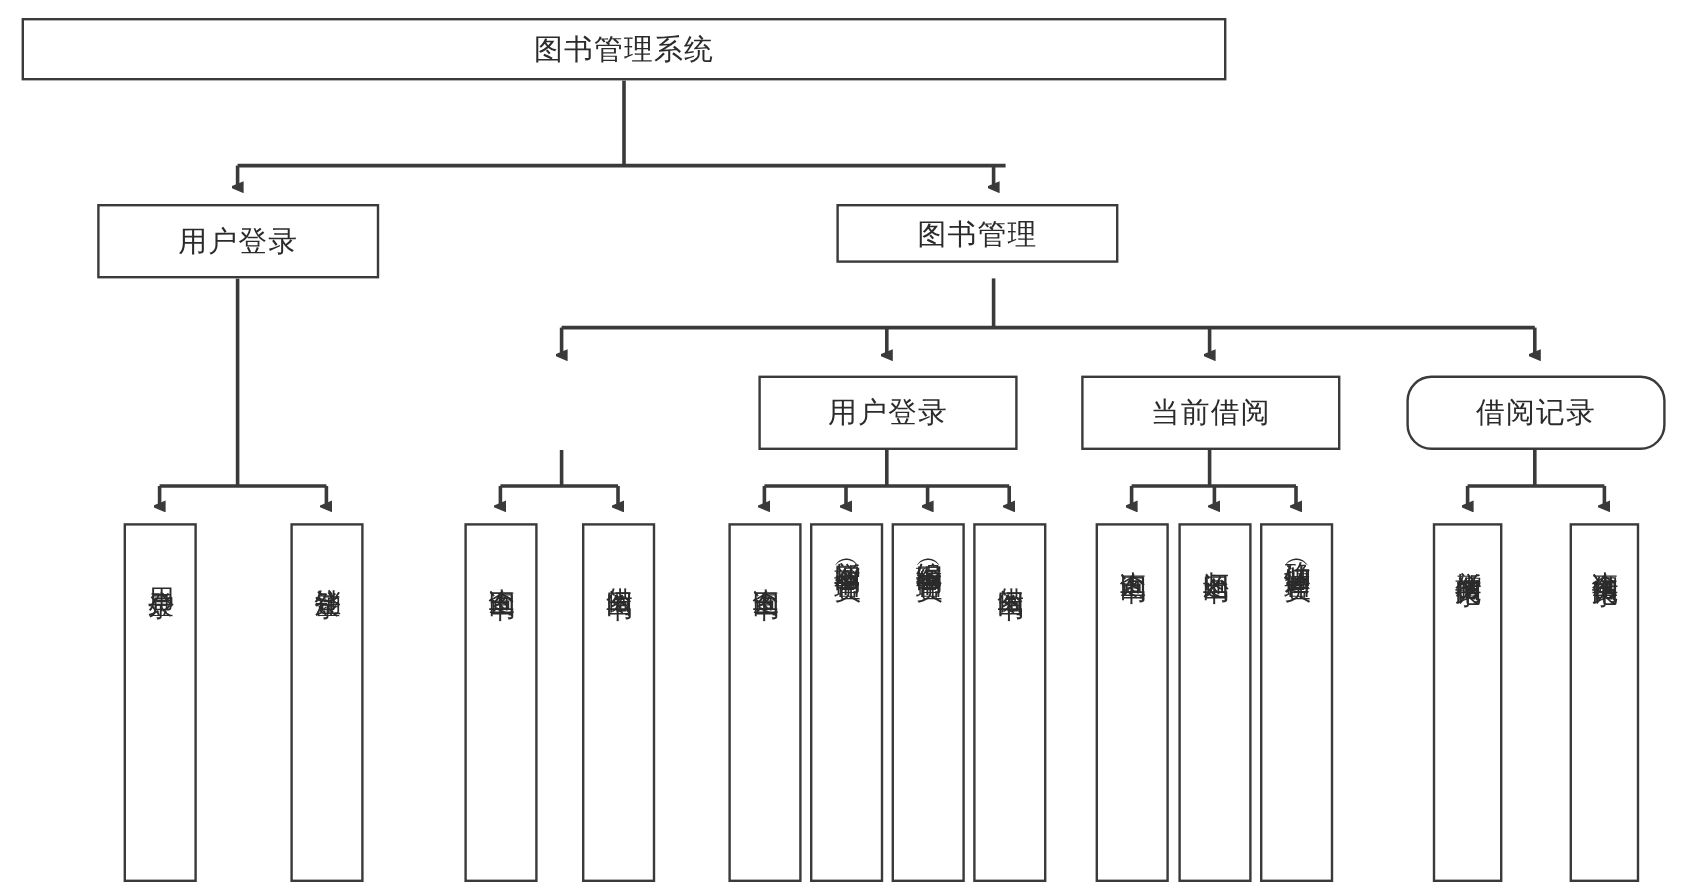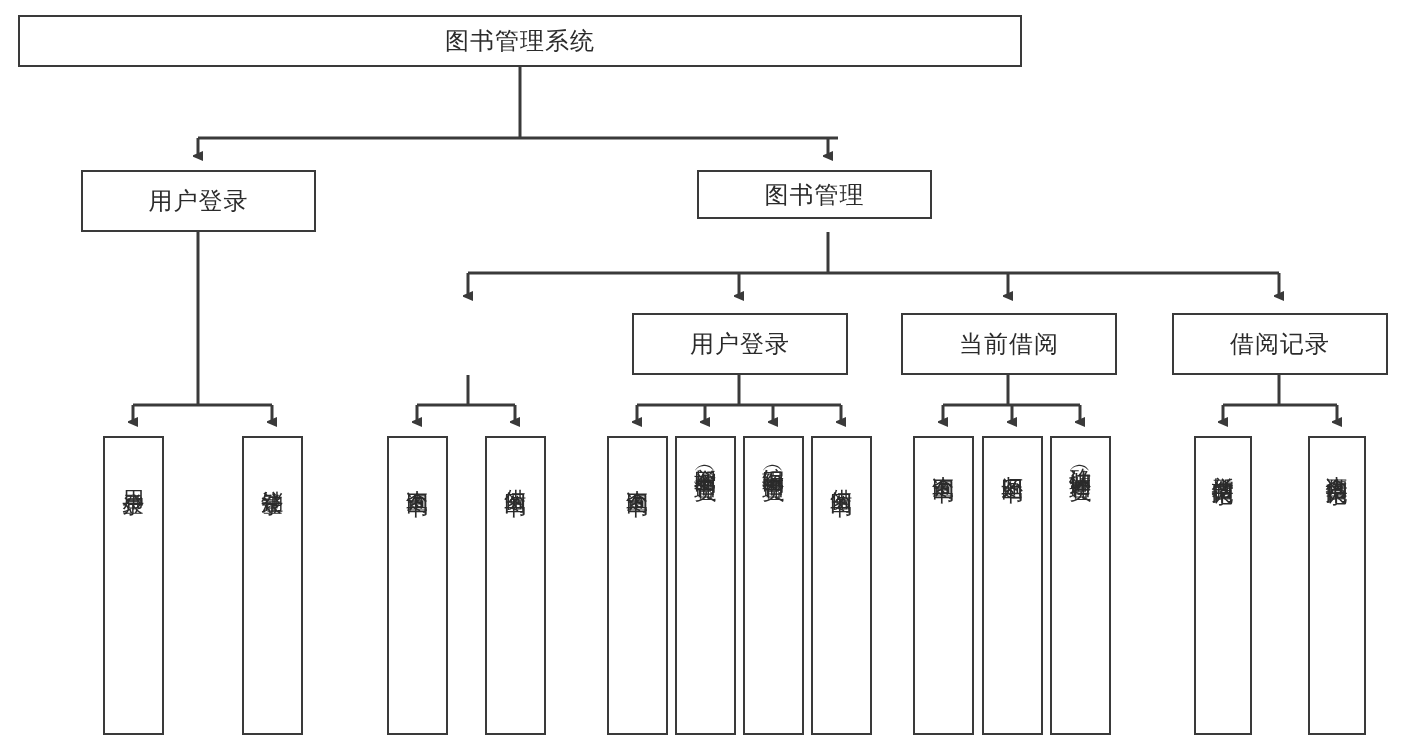--- a/index.html
+++ b/index.html
@@ -130,21 +130,21 @@
   <div class="node" style="left:697px; top:170px; width:235px; height:49px;">
     <span>图书管理</span>
   </div>
 
   <div class="node" style="left:632px; top:313px; width:216px; height:62px;">
     <span>用户登录</span>
   </div>
   <div class="node" style="left:901px; top:313px; width:216px; height:62px;">
     <span>当前借阅</span>
   </div>
-  <div class="node" style="left:1172px; top:313px; width:216px; height:62px;">
+  <div class="node" style="left:1172px; top:313px; width:216px; height:62px;border-radius:21px;">
     <span>借阅记录</span>
   </div>
 
   <div class="node vertical" style="left:103px; top:436px; width:61px; height:299px;">
     <span>用户登录</span>
   </div>
   <div class="node vertical" style="left:242px; top:436px; width:61px; height:299px;">
     <span>注销登录</span>
   </div>
 

